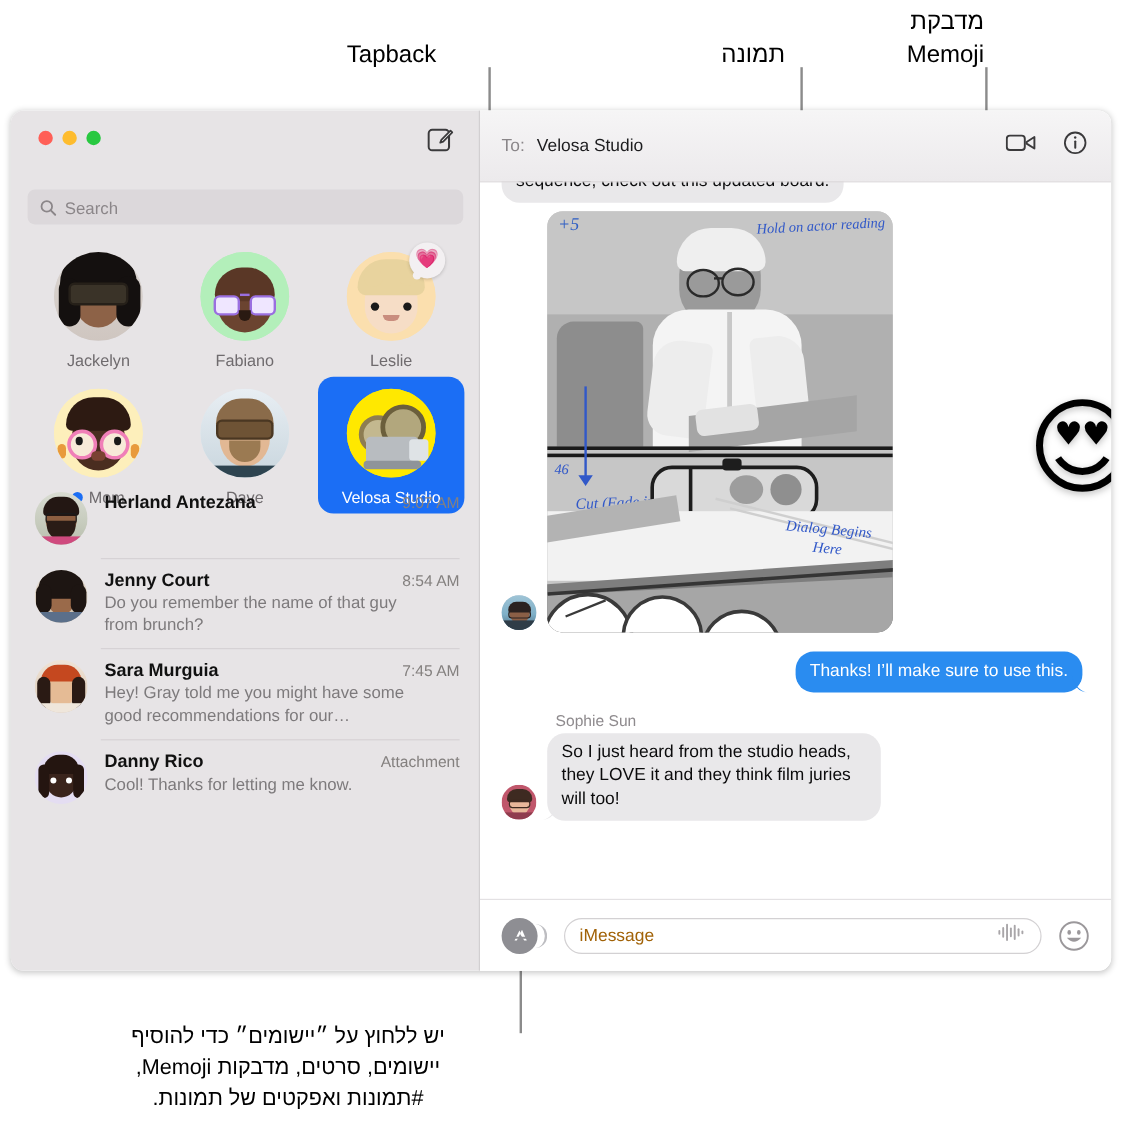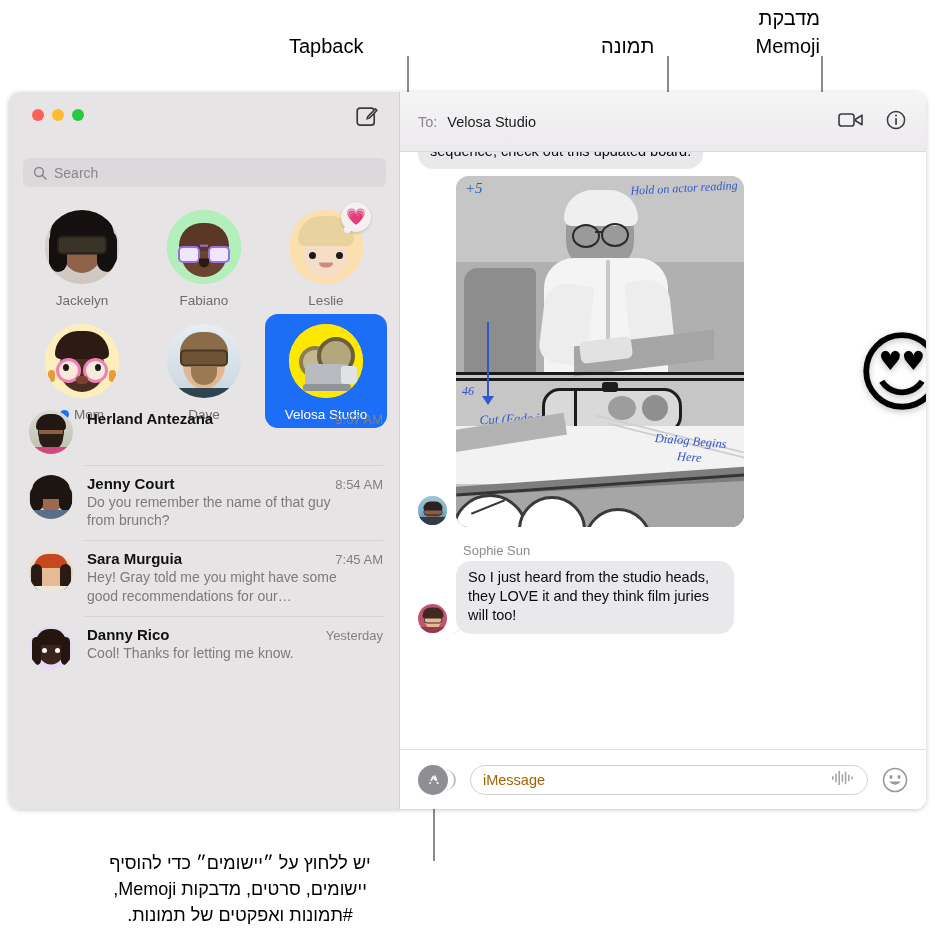--- a/index.html
+++ b/index.html
@@ -459,21 +459,21 @@
             <div style="position:absolute;left:50%;top:56%;transform:translate(-50%,-50%);width:25px;height:29px;border-radius:13px;background:#3a241c"></div>
             <div style="position:absolute;left:50%;top:26%;transform:translate(-50%,-50%);width:30px;height:16px;border-radius:15px 15px 3px 3px;background:#241510"></div>
             <div style="position:absolute;left:3px;top:11px;width:9px;height:28px;border-radius:5px;background:#241510"></div>
             <div style="position:absolute;right:3px;top:11px;width:9px;height:28px;border-radius:5px;background:#241510"></div>
             <div style="position:absolute;left:13px;top:22px;width:5px;height:5px;border-radius:50%;background:#fff"></div>
             <div style="position:absolute;right:13px;top:22px;width:5px;height:5px;border-radius:50%;background:#fff"></div>
           </div>
           <div class="conv-body">
             <div class="conv-top">
               <div class="conv-name">Danny Rico</div>
-              <div class="conv-time">Yesterday</div>
+              <div class="conv-time">Attachment</div>
             </div>
             <div class="conv-prev">Cool! Thanks for letting me know.</div>
           </div>
         </div>
       </div>
   </div>
 
   <div id="conv-pane">
 
     <div id="conv-header">
@@ -567,20 +567,23 @@
           <div class="abs" style="left:-4px;top:318px;width:70px;height:46px;border-radius:40px 40px 0 0;border:3px solid #3a3a3a;background:#fff;"></div>
           <div class="abs" style="left:62px;top:320px;width:62px;height:44px;border-radius:36px 36px 0 0;border:3px solid #3a3a3a;background:#fff;"></div>
           <div class="abs" style="left:128px;top:332px;width:62px;height:34px;border-radius:34px 34px 0 0;border:3px solid #3a3a3a;background:#fff;"></div>
           <div class="abs" style="left:14px;top:330px;width:36px;height:2px;background:#3a3a3a;transform:rotate(-22deg);"></div>
           <div class="abs" style="left:0;top:306px;width:330px;height:3px;background:#353535;transform:rotate(-4deg);"></div>
         </div>
 
         <div id="memoji-sticker">😍</div>
       </div>
 
+      <div style="display:flex;justify-content:flex-end;margin-top:16px;padding-right:6px;">
+        <div class="bubble b-out" style="max-width:300px;">Thanks! I’ll make sure to use this.</div>
+      </div>
 
       <div style="margin-top:16px;">
         <div class="sender-name" style="margin-left:45px;">Sophie Sun</div>
         <div style="display:flex;align-items:flex-end;">
           <div id="msg-avatar-2" style="margin-right:9px;margin-bottom:1px;">
             <div style="position:absolute;inset:0;background:#c0566b;"></div>
             <div style="position:absolute;left:50%;top:56%;transform:translate(-50%,-50%);width:17px;height:18px;border-radius:50%;background:#e8b79a;"></div>
             <div style="position:absolute;left:50%;top:33%;transform:translate(-50%,-50%);width:21px;height:11px;border-radius:11px 11px 4px 4px;background:#3e2a21;"></div>
             <div style="position:absolute;left:50%;top:57%;transform:translate(-50%,-50%);width:16px;height:5px;border-radius:3px;border:1.3px solid #3e2a21;"></div>
             <div style="position:absolute;left:0;bottom:0;width:100%;height:6px;background:#8f3c4e;"></div>

